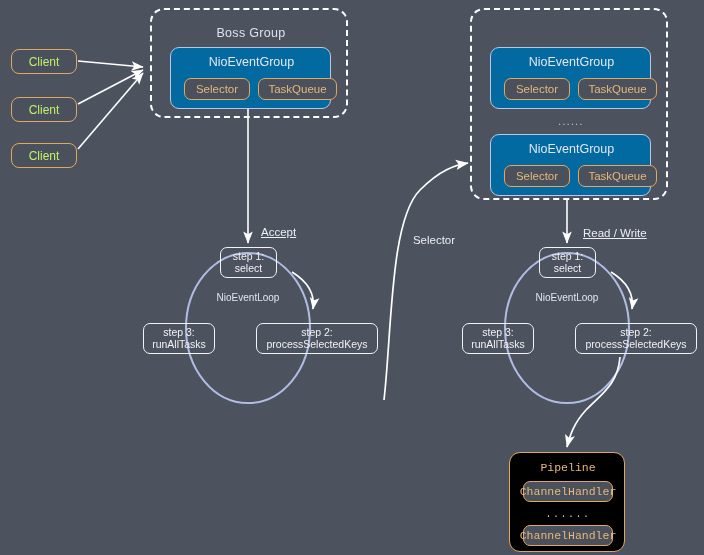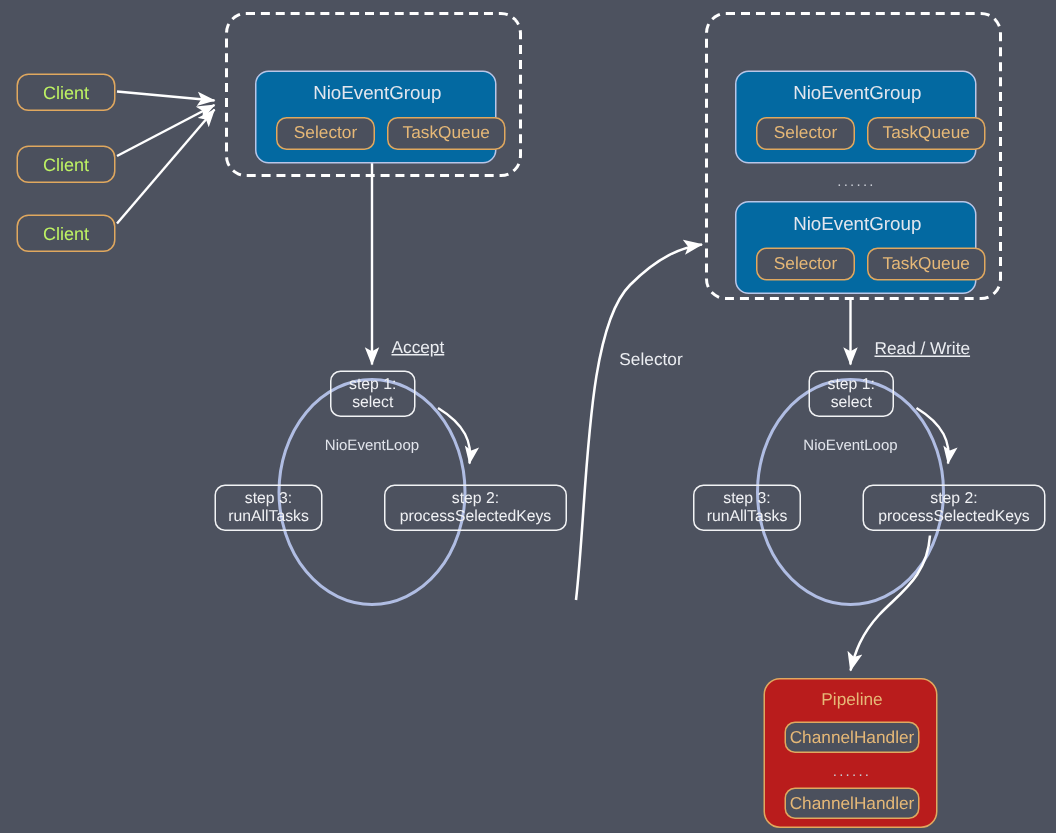--- a/index.html
+++ b/index.html
@@ -99,21 +99,22 @@
   .dots {
     color: #c9ccd4;
     font-size: 10px;
     letter-spacing: 1.5px;
     text-align: center;
     white-space: nowrap;
   }
   .pipeline-box {
     border: 1.6px solid #e0a85f;
     border-radius: 11px;
-    background: #b91c1c;
+    background: #000000;
+    font-family: Liberation Mono, monospace;
   }
   .pipeline-title {
     color: #e6b877;
     font-size: 11.5px;
     text-align: center;
     white-space: nowrap;
   }
   .cn-label {
     color: #eceef2;
     font-size: 11.5px;
@@ -185,20 +186,21 @@
     <span>Client</span>
   </div>
   <div class="abs client-box" style="left:11px; top:97px; width:66px; height:25px;">
     <span>Client</span>
   </div>
   <div class="abs client-box" style="left:11px; top:143px; width:66px; height:25px;">
     <span>Client</span>
   </div>
 
   <div class="abs dash-group" style="left:150px; top:8px; width:198px; height:110px;">
+    <div class="group-title abs" style="left:0; top:16px; width:198px;">Boss Group</div>
 
     <div class="abs neg-box" style="left:18px; top:37px; width:161px; height:62px;">
       <div class="neg-title abs" style="left:0; top:7px; width:161px;">NioEventGroup</div>
       <div class="abs orange-box" style="left:13px; top:30px; width:66px; height:22px;">
         <span>Selector</span>
       </div>
       <div class="abs orange-box" style="left:87px; top:30px; width:79px; height:22px;">
         <span>TaskQueue</span>
       </div>
     </div>

